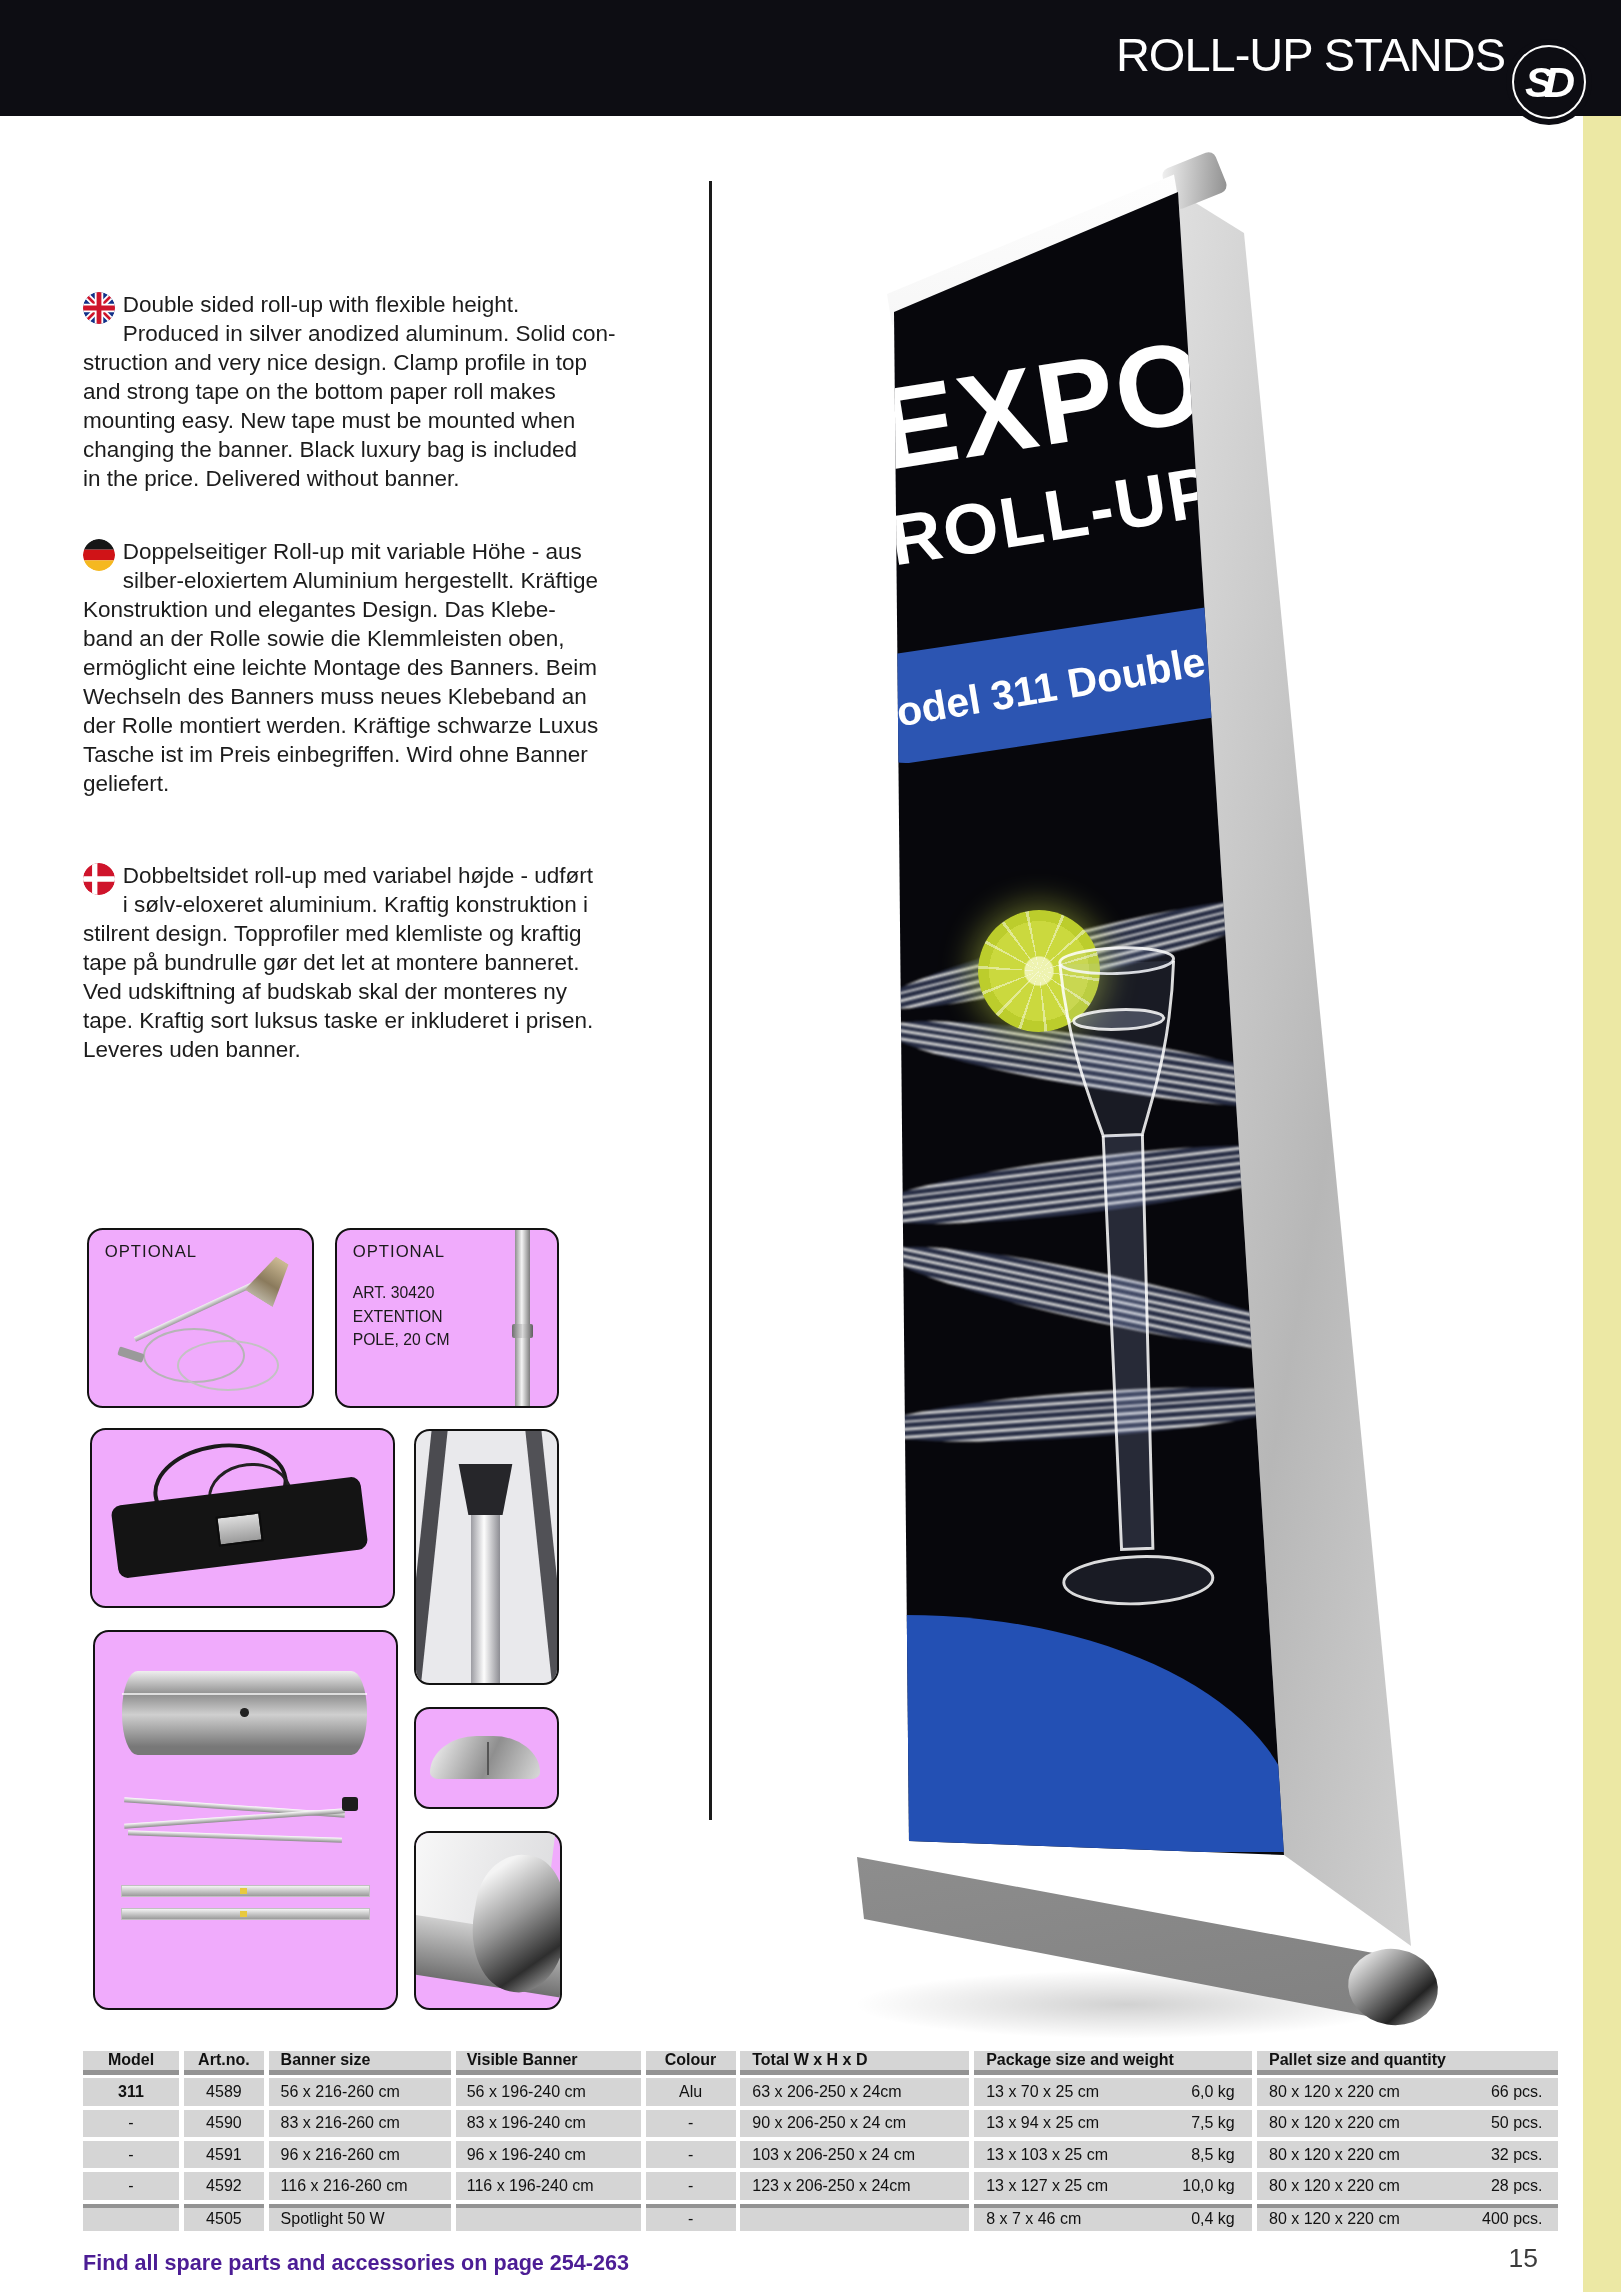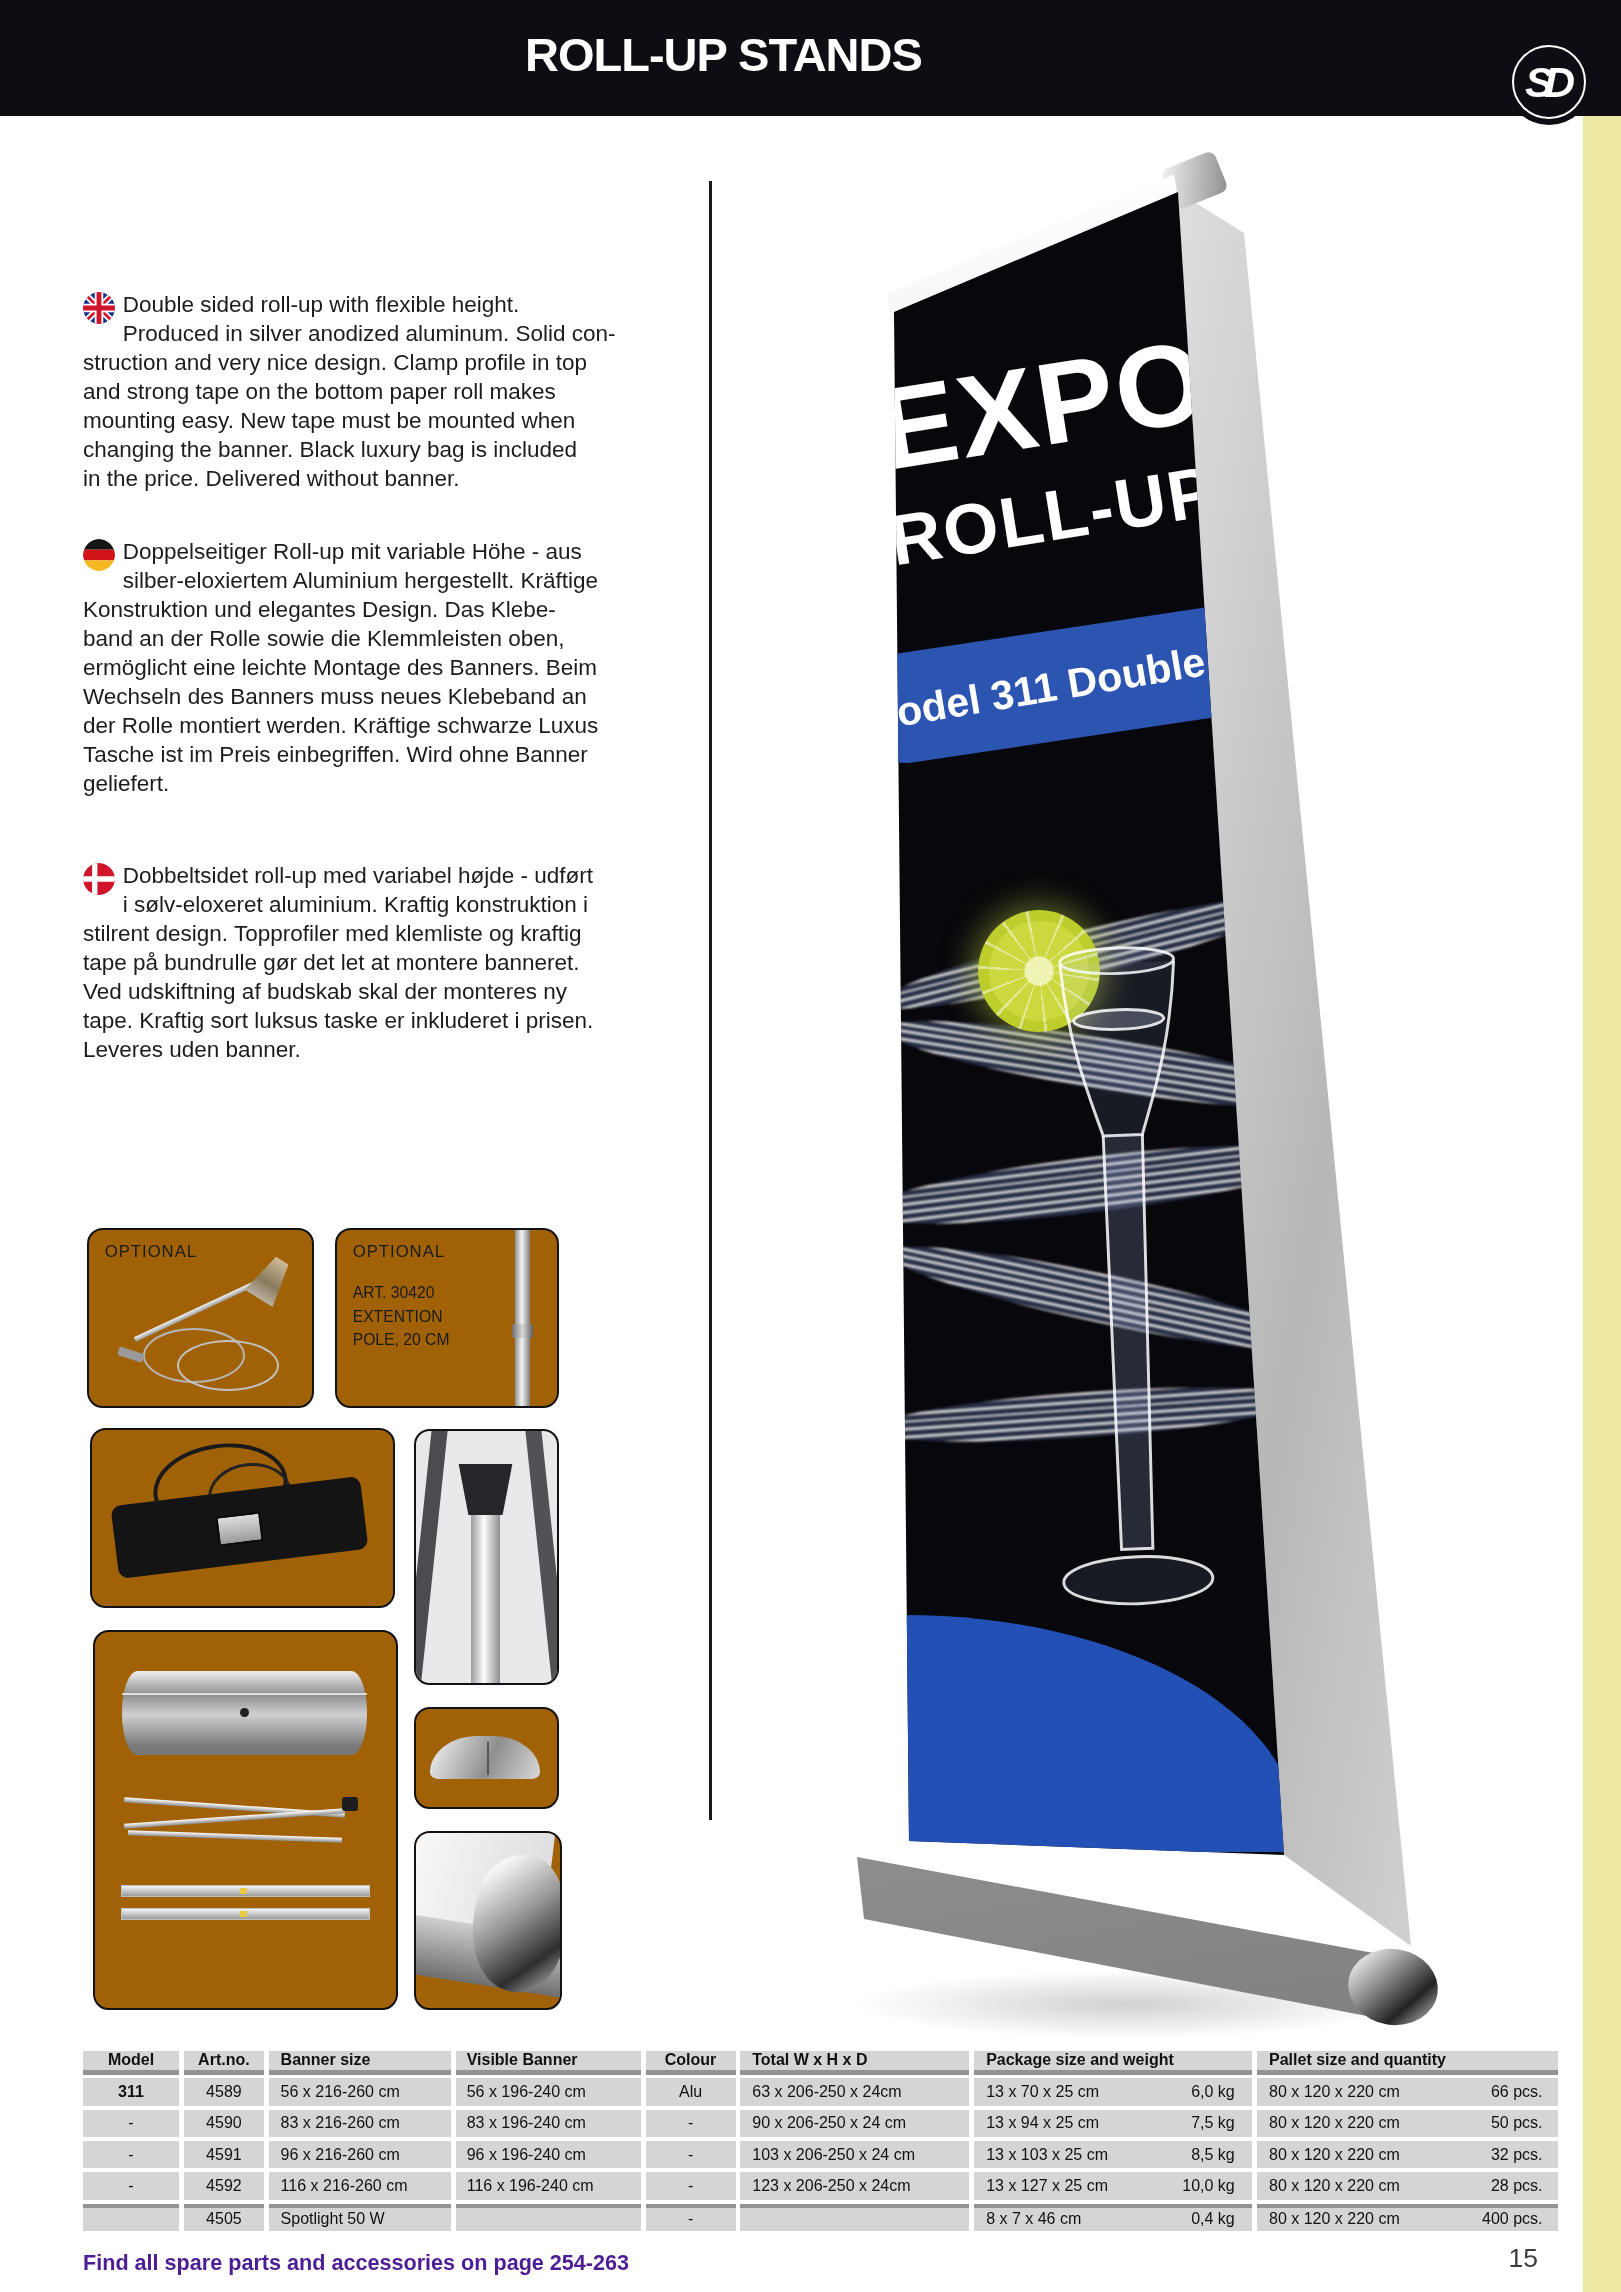--- a/index.html
+++ b/index.html
@@ -3,22 +3,22 @@
 <meta charset="utf-8">
 <style>
   html,body{margin:0;padding:0;background:#777;}
   #page{
     position:relative;width:1621px;height:2293px;background:#ffffff;
     font-family:"Liberation Sans", sans-serif;overflow:hidden;margin:0 auto;
   }
   
   #header-bar{position:absolute;left:0;top:0;width:1621px;height:116px;background:#0d0d13;}
   #header-title{
-    position:absolute;right:116px;top:27.4px;width:980px;
-    color:#fff;font-size:47px;font-weight:700;letter-spacing:-1px;
+    position:absolute;right:116px;top:27.4px;width:980px;text-align:right;
+    color:#fff;font-size:47px;font-weight:400;letter-spacing:-1px;
   }
   #logo{
     position:absolute;left:1506px;top:39px;width:86px;height:86px;border-radius:50%;
     background:#0d0d13;z-index:5;display:flex;align-items:center;justify-content:center;
   }
   #logo .ring{position:absolute;inset:5.9px;border:2px solid #fdfdfd;border-radius:50%;}
   #logo .mono{color:#fff;font-size:43px;font-weight:800;letter-spacing:-9.8px;font-style:italic;padding-right:7.8px;}
   
   #edge-strip{position:absolute;left:1583px;top:116px;width:38px;height:2177px;background:#ece8a4;}
   
@@ -28,21 +28,21 @@
   }
   .para{position:absolute;left:83px;width:616px;font-size:22.5px;line-height:29px;color:#1c1c1c;}
   .para .txt{white-space:pre-line;}
   #para-en{top:290px;}
   #para-de{top:537px;}
   #para-da{top:861px;}
   .flag{float:left;width:32px;height:32px;margin:2px 7.8px 0 0;border-radius:50%;overflow:hidden;}
   
   #divider{position:absolute;left:709px;top:181px;width:2.9px;height:1639px;background:#1a1a1a;}
   
-  .pbox{position:absolute;background:#a16207;border:2.9px solid #121212;border-radius:15.7px;overflow:hidden;}
+  .pbox{position:absolute;background:#f0abfc;border:2.9px solid #121212;border-radius:15.7px;overflow:hidden;}
   .pbox .opt-label{position:absolute;left:15.7px;top:11.8px;font-size:16.7px;letter-spacing:1px;color:#1a1a1a;}
   #box-spotlight{left:87px;top:1228px;width:223px;height:176px;}
   #box-pole{left:335px;top:1228px;width:220px;height:176px;}
   #box-pole .art-lines{position:absolute;left:15.7px;top:51px;font-size:15.7px;line-height:23.5px;color:#1a1a1a;white-space:pre-line;}
   #box-bag{left:90px;top:1428px;width:301px;height:176px;}
   #box-clamp{left:414px;top:1429px;width:141px;height:252px;background:#e9e9ec;}
   #box-parts{left:93px;top:1630px;width:301px;height:376px;}
   #box-foot{left:414px;top:1707px;width:141px;height:98px;}
   #box-corner{left:414px;top:1831px;width:144px;height:175px;}
   

